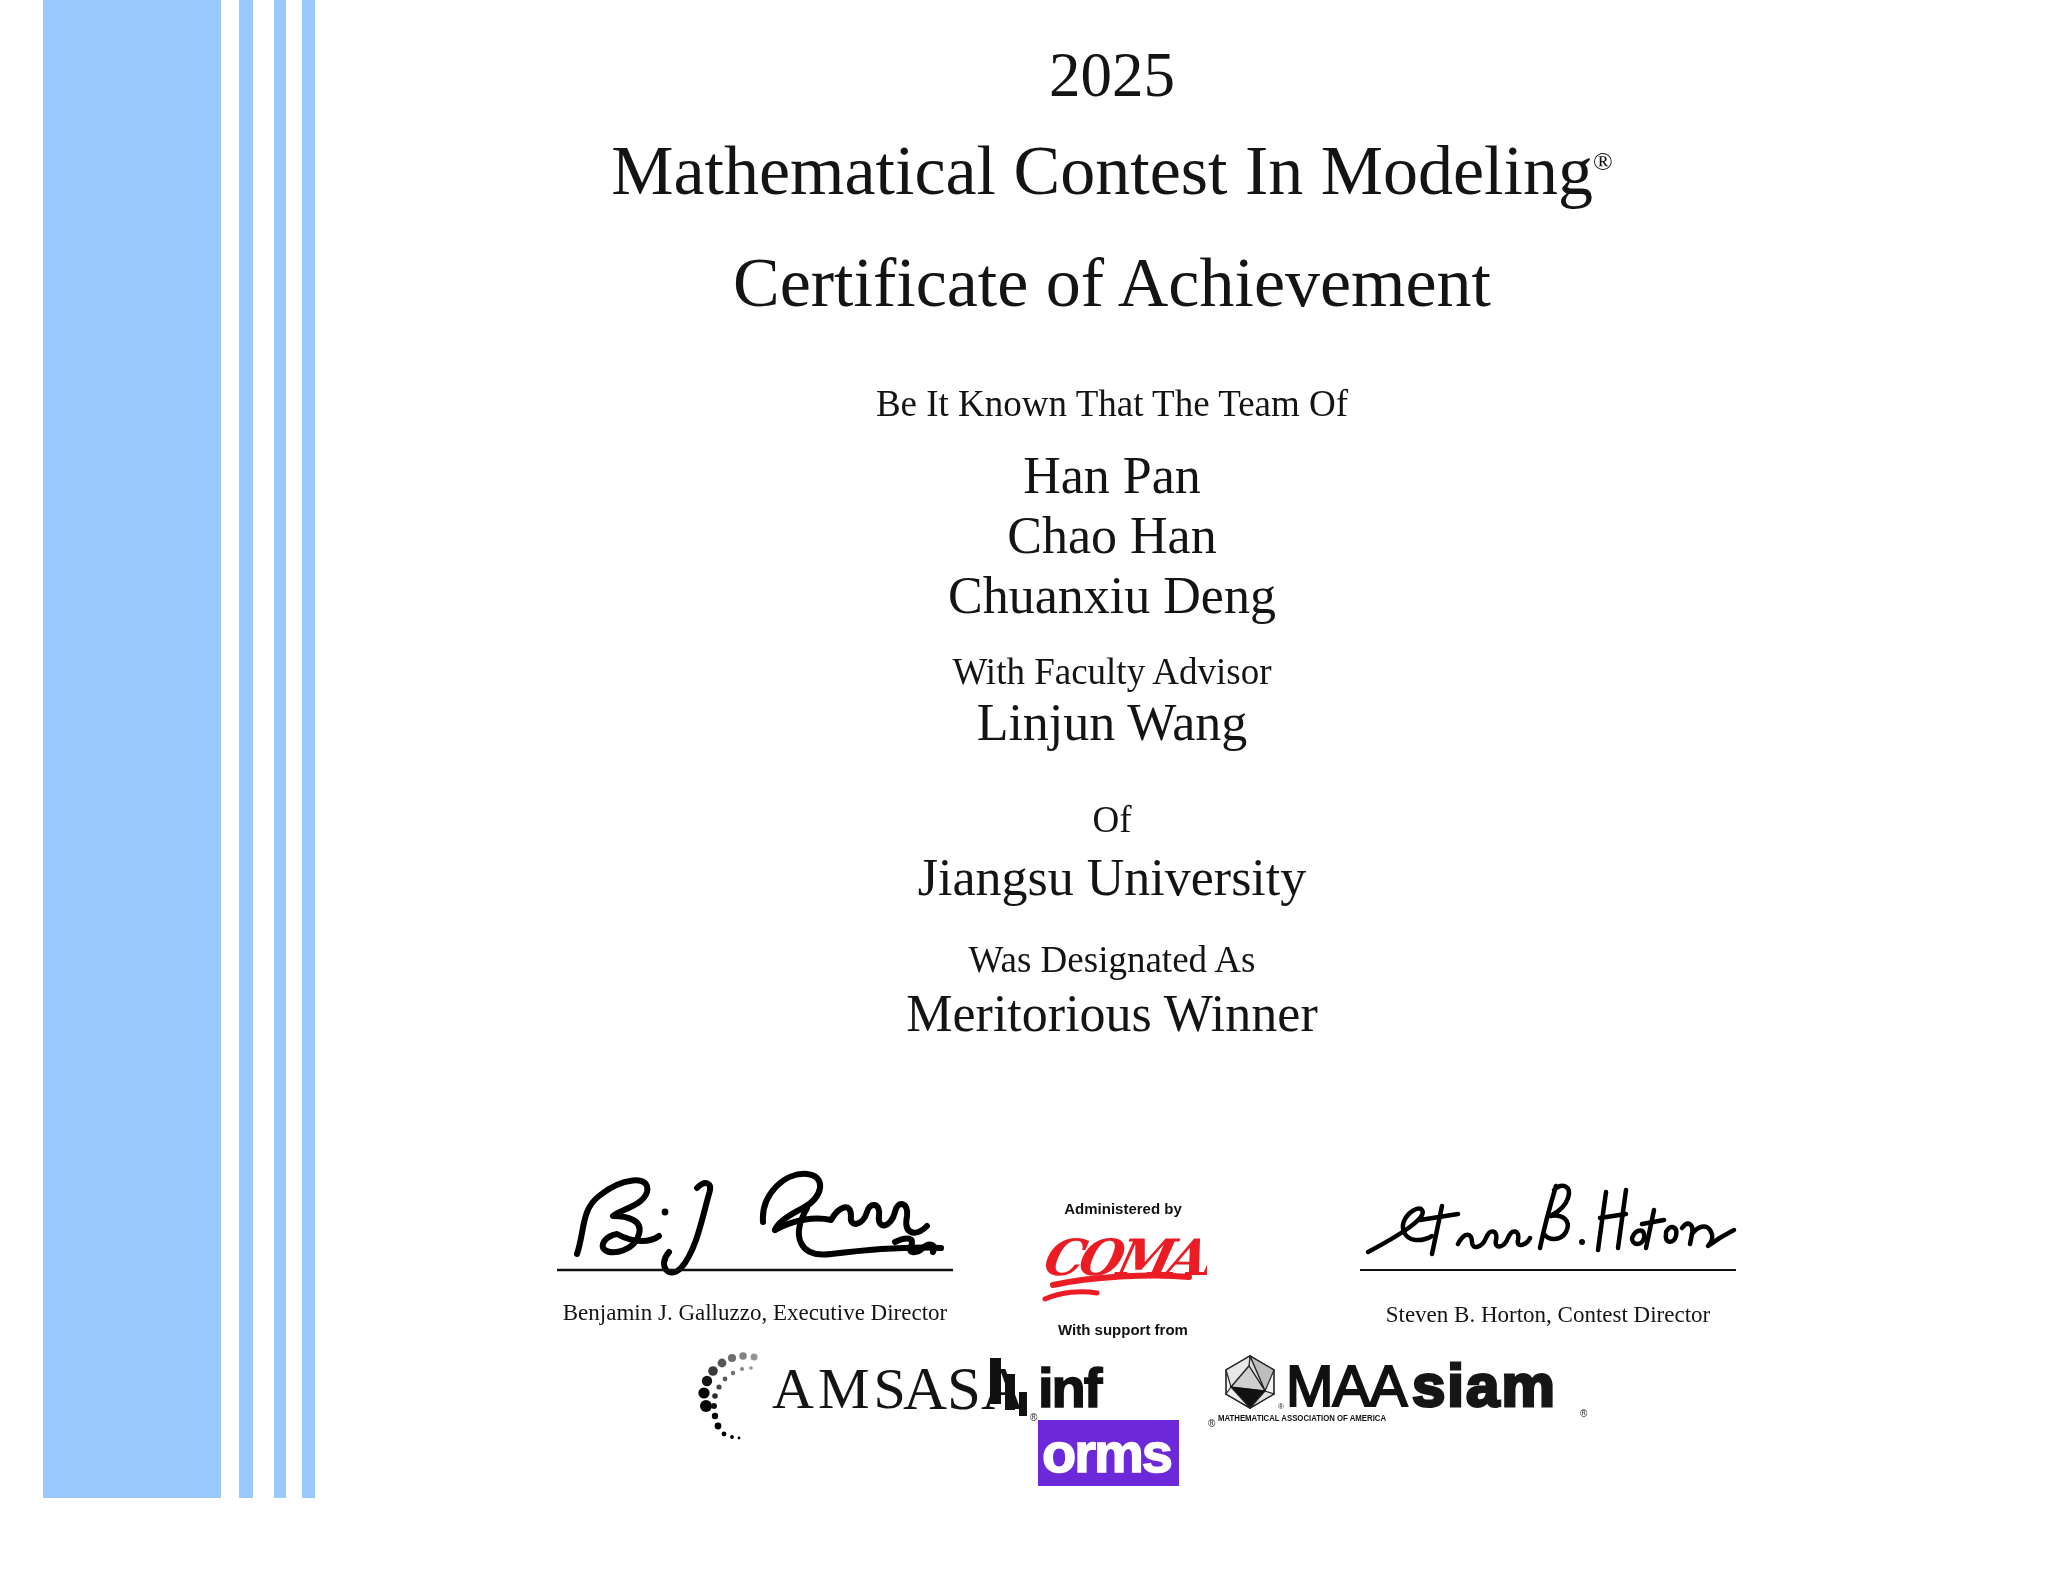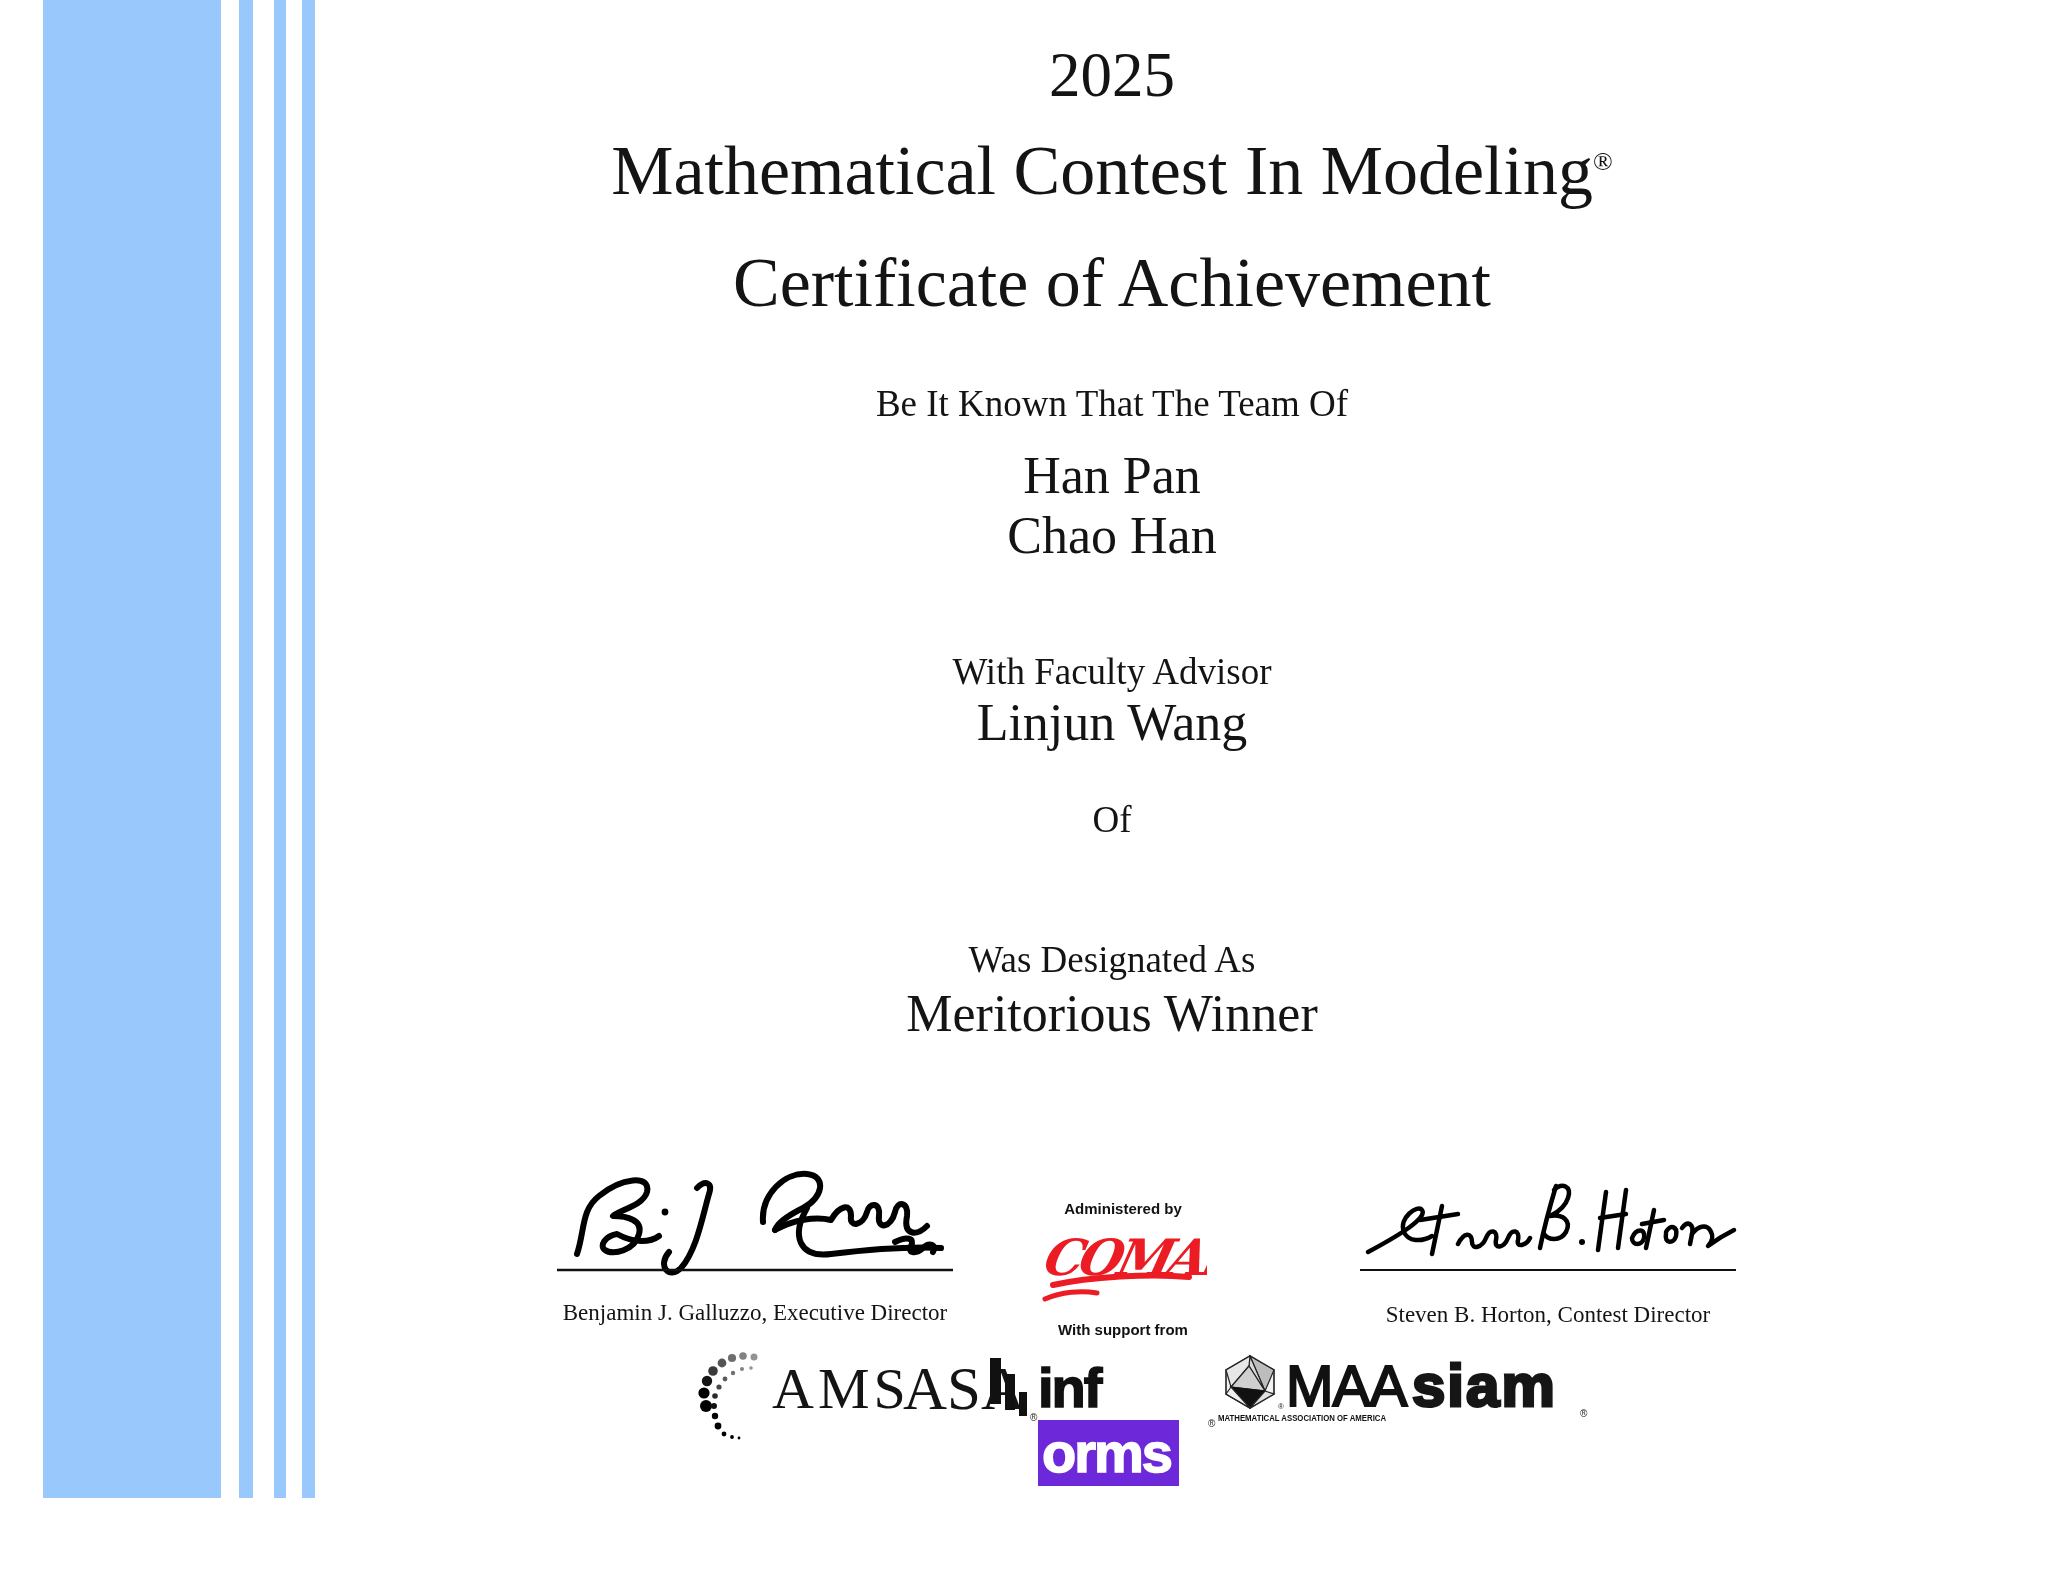--- a/index.html
+++ b/index.html
@@ -75,26 +75,28 @@
 
   <div class="col t-title"><span>Mathematical Contest In Modeling</span><sup>®</sup></div>
 
   <div class="col t-cert">Certificate of Achievement</div>
 
   <div class="col t-small t-known">Be It Known That The Team Of</div>
 
   <div class="col t-team">
     <div>Han Pan</div>
     <div>Chao Han</div>
+    <div>Chuanxiu Deng</div>
   </div>
 
   <div class="col t-small t-facadv">With Faculty Advisor</div>
   <div class="col t-advisor">Linjun Wang</div>
 
   <div class="col t-small t-of">Of</div>
+  <div class="col t-inst">Jiangsu University</div>
 
   <div class="col t-small t-desig">Was Designated As</div>
   <div class="col t-award">Meritorious Winner</div>
 
   <div class="sig-left">
     <svg width="400" height="128" viewBox="0 0 400 128">
       <g fill="none" stroke="#000" stroke-width="6" stroke-linecap="round" stroke-linejoin="round">
         <path d="M22,96 C30,72 26,52 44,38 C66,20 96,16 92,34 C88,48 64,52 58,58 C72,58 88,62 84,76 C80,92 58,98 50,92 C44,88 50,78 62,76 C80,86 96,84 104,78"></path>
         <path d="M142,30 C150,22 158,24 154,36 C148,56 142,92 126,110 C114,122 102,108 114,94"></path>
         <path d="M208,64 C206,36 230,14 252,16 C272,18 268,40 248,50 C232,58 222,66 220,72"></path>

